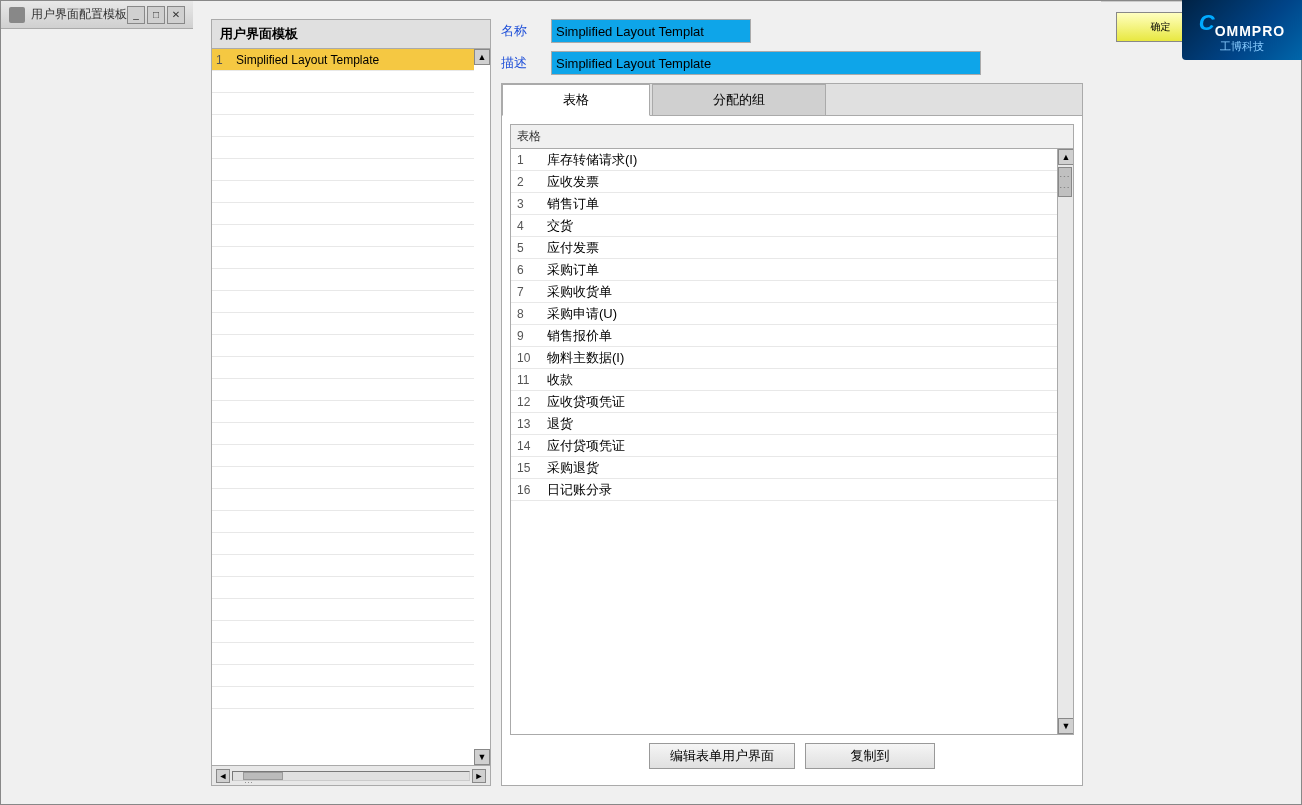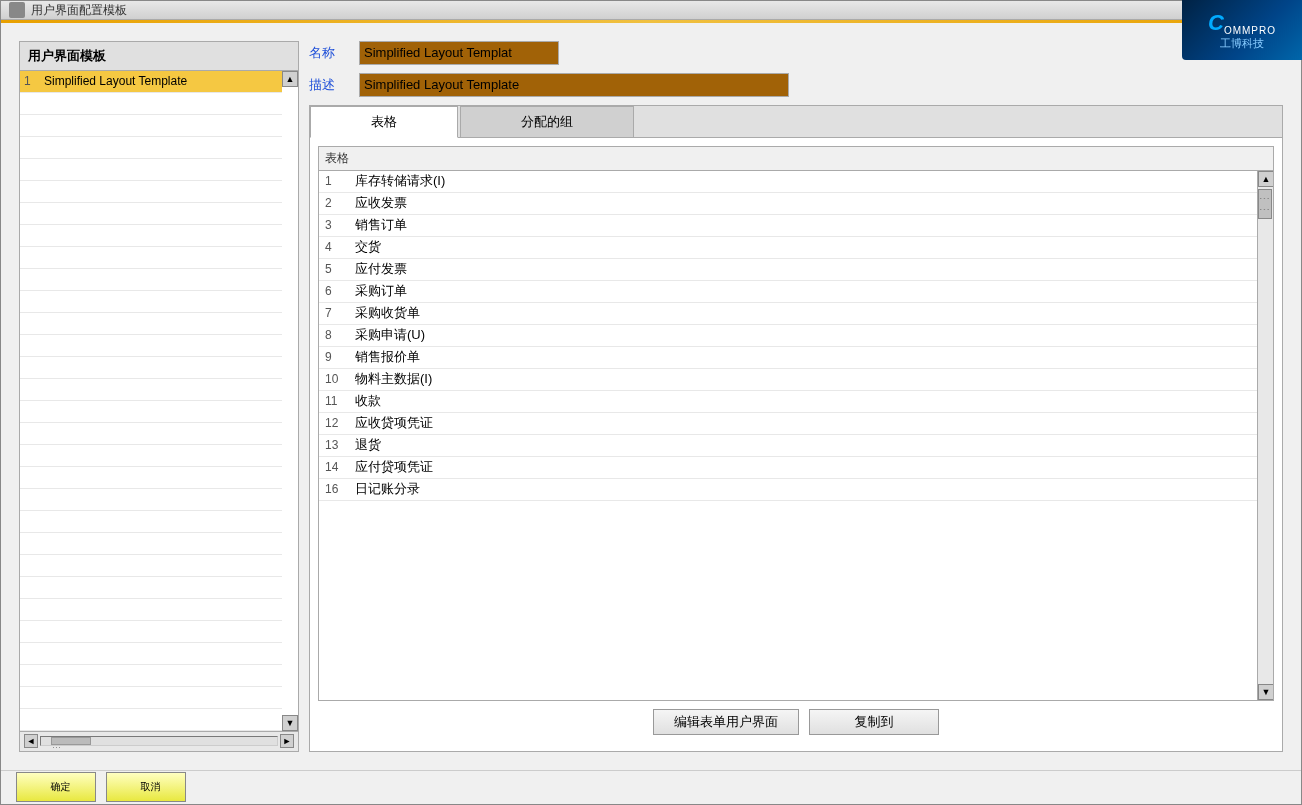--- a/index.html
+++ b/index.html
@@ -10,21 +10,21 @@
       width: 1302px;
       height: 805px;
       overflow: hidden;
     }
     .window {
       width: 1302px;
       height: 805px;
       background: #f0f0f0;
       border: 1px solid #888;
       display: flex;
-      flex-direction: column;
+      flex-direction: row;
     }
     .title-bar {
       background: linear-gradient(to bottom, #e8e8e8, #d0d0d0);
       height: 28px;
       display: flex;
       align-items: center;
       padding: 0 8px;
       border-bottom: 1px solid #aaa;
       justify-content: space-between;
     }
@@ -164,21 +164,21 @@
       gap: 10px;
     }
     .form-label {
       width: 40px;
       font-size: 13px;
       color: #1d4ed8;
     }
     .form-input {
       height: 24px;
       border: 1px solid #aaa;
-      background: #a16207;
+      background: #0ea5e9;
       padding: 0 4px;
       font-size: 13px;
       font-family: inherit;
     }
     .form-input.name-input {
       width: 200px;
     }
     .form-input.desc-input {
       width: 430px;
     }
@@ -309,21 +309,21 @@
       <div class="title-btn">□</div>
       <div class="title-btn">✕</div>
     </div>
   </div>
 
   <div class="gold-bar"></div>
 
   <div class="logo-area" style="position:absolute; top:0; right:0; width:120px; height:60px; background: linear-gradient(135deg, #002244, #004488 60%, #0066aa); display:flex; flex-direction:column; align-items:center; justify-content:center; z-index:10;">
     <div style="display:flex; align-items:center;">
       <span style="color:#00aaff; font-size:22px; font-weight:bold; font-style:italic;">C</span>
-      <span style="color:white; font-size:10px; font-weight:normal; letter-spacing:1px;margin-top:16px;">OMMPRO</span>
+      <span style="color:white; font-size:14px; font-weight:bold; letter-spacing:1px;margin-top:16px;">OMMPRO</span>
     </div>
     <span style="color:#88ccff; font-size:11px;">工博科技</span>
   </div>
 
   <div class="main-content">
 
     <div class="left-panel">
       <div class="left-panel-header">用户界面模板</div>
       <div class="left-panel-content">
 
@@ -457,20 +457,24 @@
                 </div>
                 <div class="table-row">
                   <span class="row-num">13</span>
                   <span class="row-text">退货</span>
                 </div>
                 <div class="table-row">
                   <span class="row-num">14</span>
                   <span class="row-text">应付贷项凭证</span>
                 </div>
                 <div class="table-row">
+                  <span class="row-num">15</span>
+                  <span class="row-text">采购退货</span>
+                </div>
+                <div class="table-row">
                   <span class="row-num">16</span>
                   <span class="row-text">日记账分录</span>
                 </div>
               </div>
 
               <div style="width:16px; background:#f0f0f0; border-left:1px solid #aaa; display:flex; flex-direction:column;">
                 <div style="width:16px; height:16px; background:#d0d0d0; border:1px solid #888; display:flex; align-items:center; justify-content:center; font-size:9px; cursor:pointer;">▲</div>
                 <div style="flex:1; background:#e8e8e8; position:relative;">
                   <div style="width:14px; height:30px; background:#c0c0c0; border:1px solid #888; position:absolute; top:2px; left:0; display:flex; align-items:center; justify-content:center;">
                     <span style="color:#888; font-size:11px; writing-mode:vertical-lr;">⋮⋮</span>

